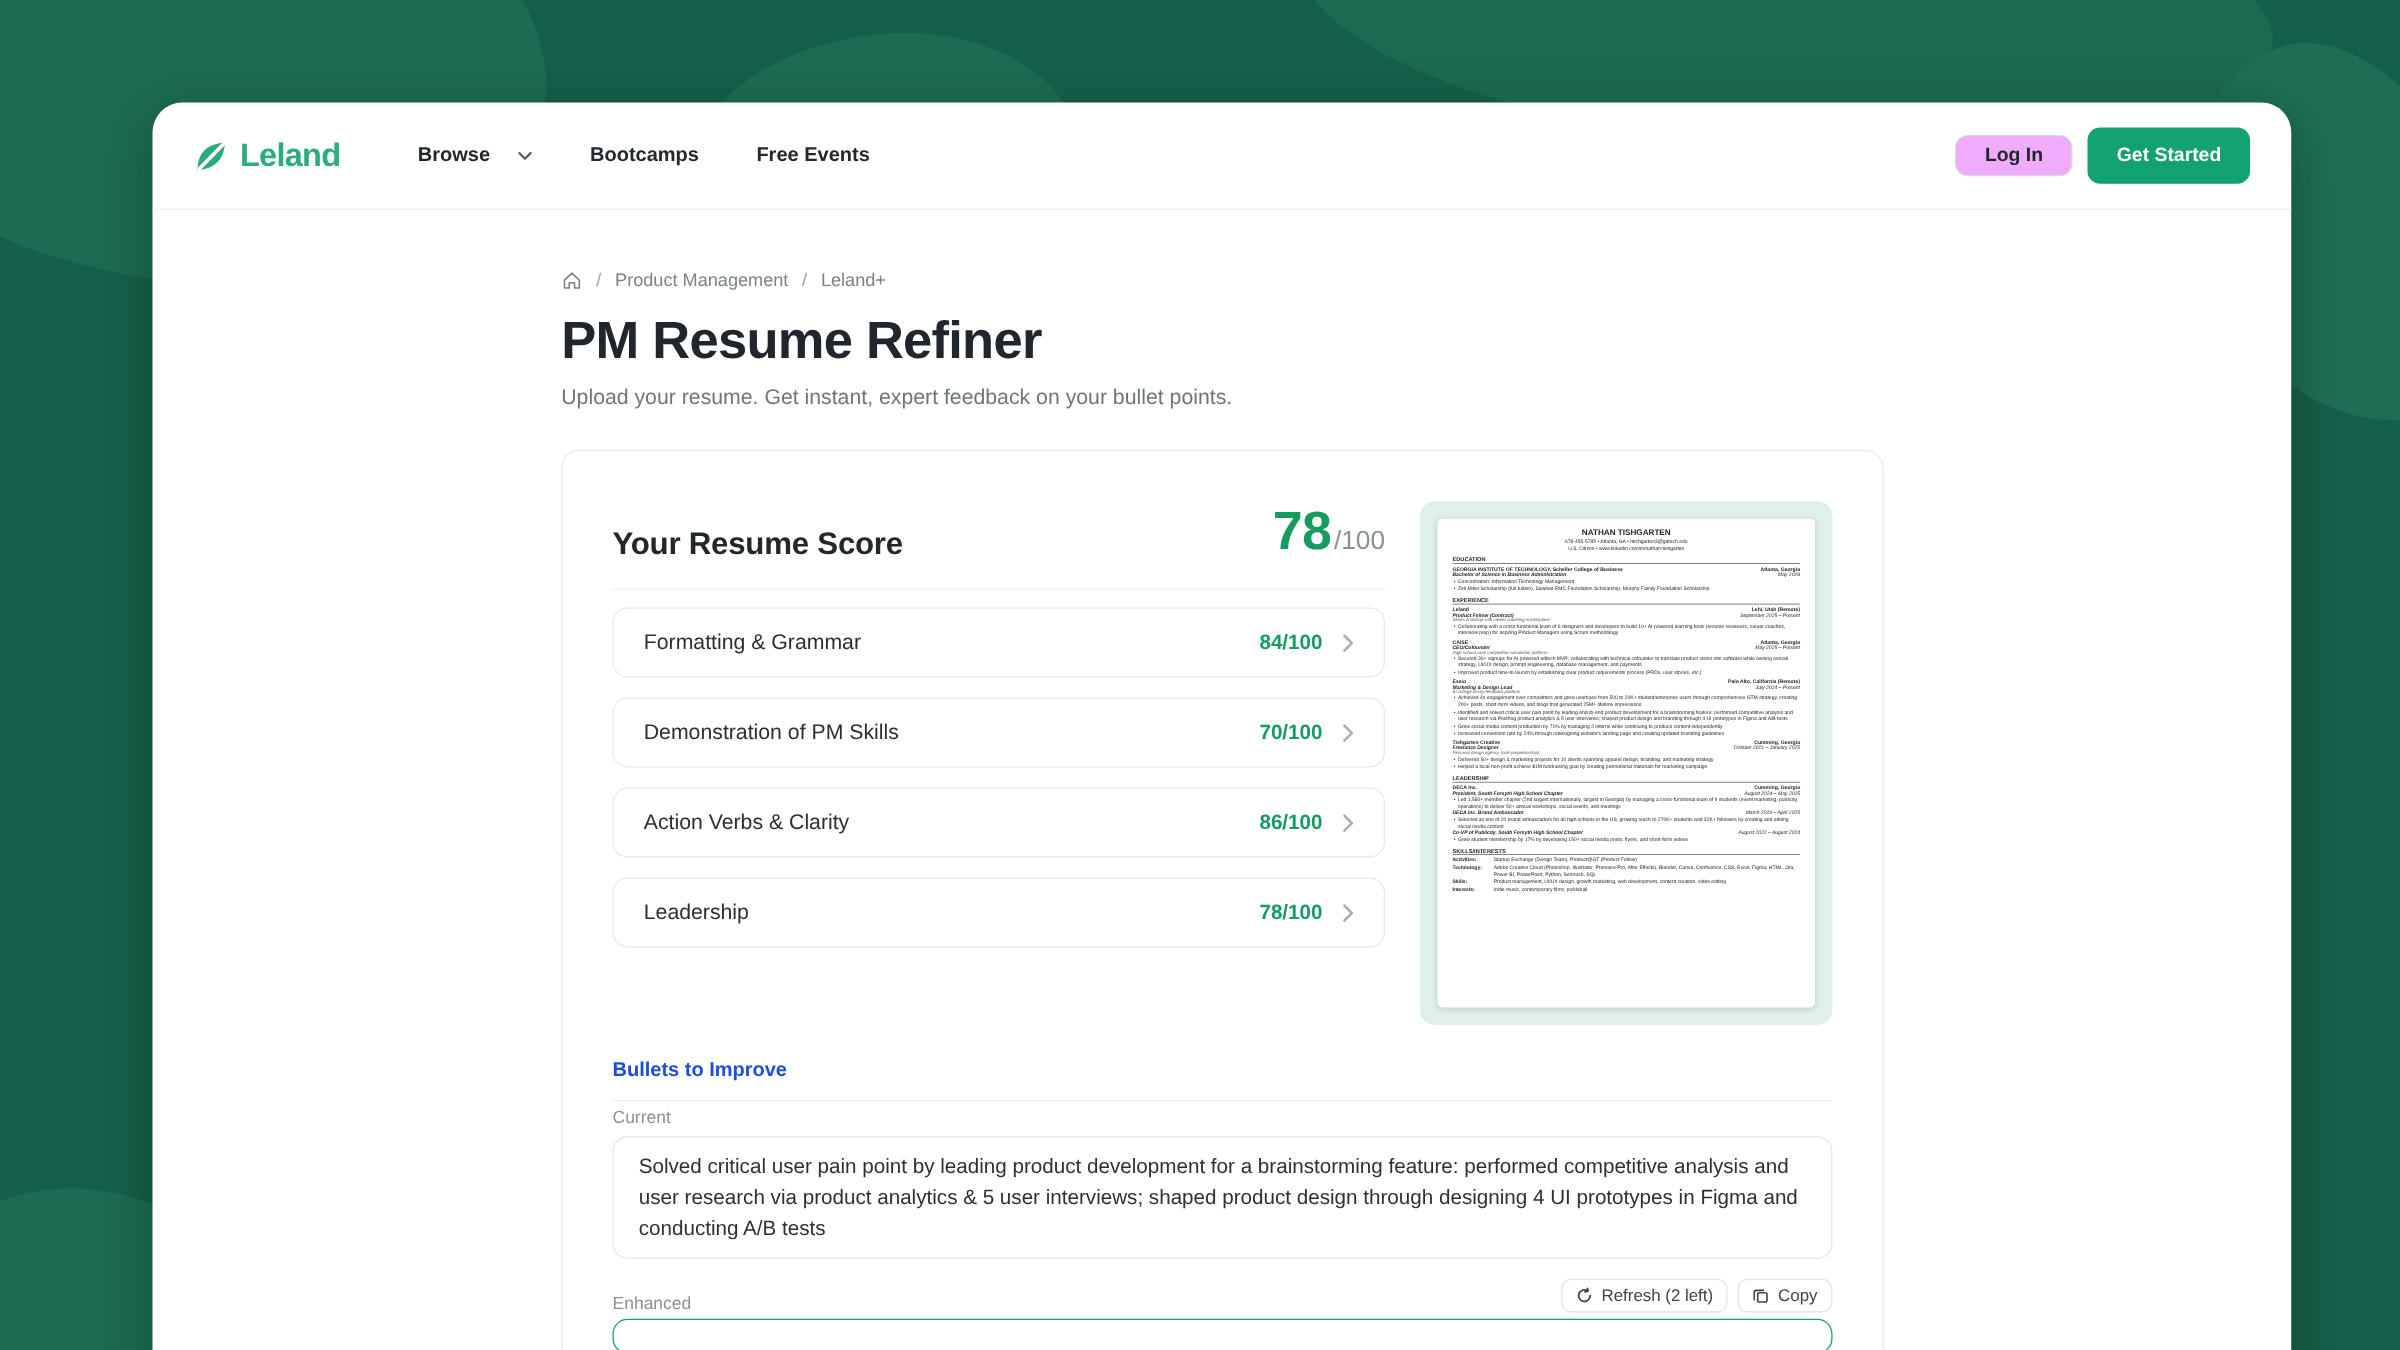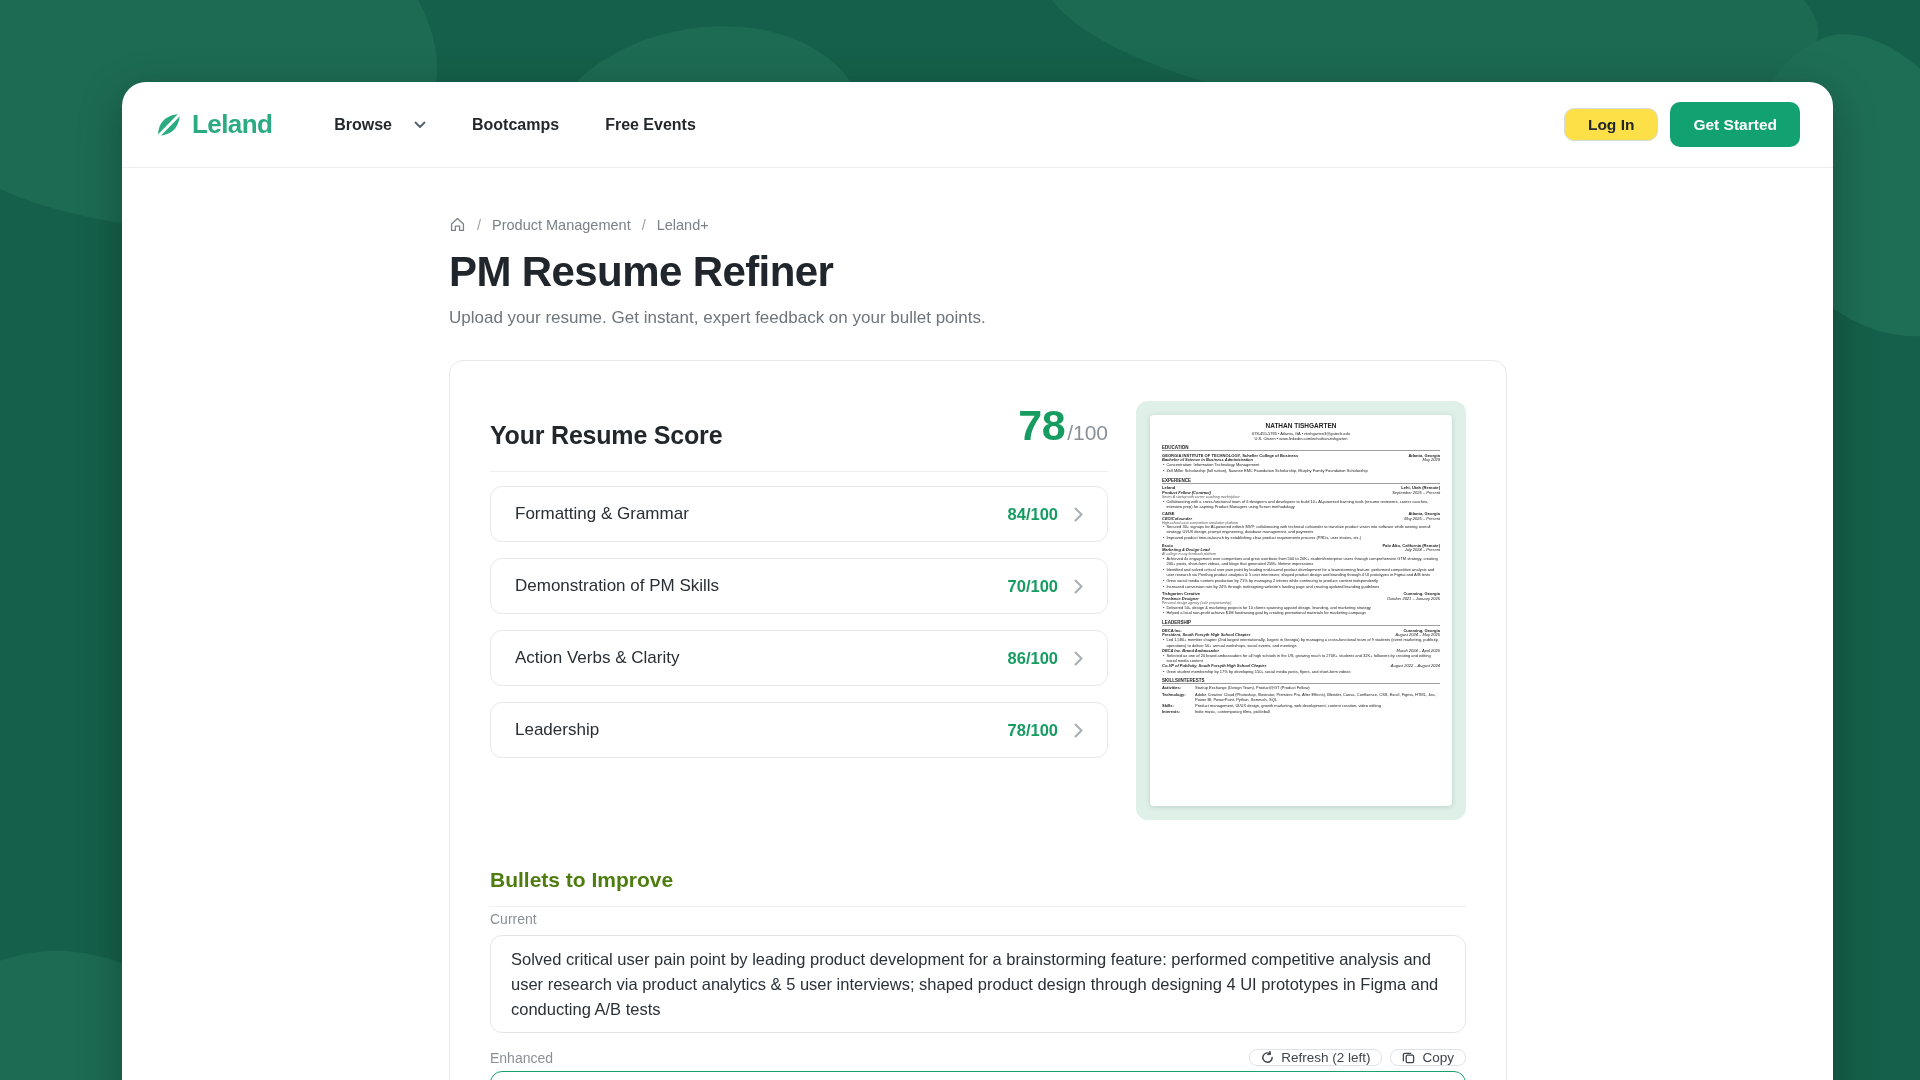--- a/index.html
+++ b/index.html
@@ -24,21 +24,21 @@
     box-shadow:0 12px 44px rgba(0,0,0,.28);
   }
 
   
   .site-header { display:flex; align-items:center; height:86px; padding:0 33px; border-bottom:1px solid #edeff1; }
   .logo { display:flex; align-items:center; gap:9px; cursor:pointer; }
   .logo-text { font-size:26px; font-weight:700; color:#2aab81; letter-spacing:-0.6px; }
   .nav { display:flex; gap:46px; margin-left:62px; }
   .nav-item { font-size:16px; font-weight:600; color:#23282d; display:flex; align-items:center; gap:22px; cursor:pointer; }
   .header-actions { margin-left:auto; display:flex; gap:12px; align-items:center; }
-  .btn-login { height:33px; padding:0 23px; border:1px solid #d7dbde; border-radius:10px; background:#fde047; font-size:15.5px; font-weight:600; color:#22272c; font-family:inherit; cursor:pointer; }
+  .btn-login { height:33px; padding:0 23px; border:1px solid #d7dbde; border-radius:10px; background:#f0abfc; font-size:15.5px; font-weight:600; color:#22272c; font-family:inherit; cursor:pointer; }
   .btn-primary { height:45px; padding:0 23px; border:none; border-radius:10px; background:#12a170; font-size:15.5px; font-weight:600; color:#fff; font-family:inherit; cursor:pointer; }
 
   
   .content { width:1058px; margin-left:327px; padding-top:48px; }
   .breadcrumb { display:flex; align-items:center; gap:11px; font-size:14.5px; color:#7b8288; }
   .crumb { cursor:pointer; }
   .crumb-sep { color:#9aa1a7; }
   .page-title { margin-top:15px; font-size:42px; font-weight:700; color:#20262b; letter-spacing:-0.6px; }
   .page-subtitle { margin-top:12px; font-size:17px; color:#6e757b; }
 
@@ -69,27 +69,27 @@
   .r-rowi { display:flex; justify-content:space-between; font-size:8px; }
   .r-rowi .rl { font-weight:700; font-style:italic; }
   .r-rowi .rr { font-style:italic; }
   .r-note { font-size:7px; font-style:italic; color:#555; }
   .r-b    { display:flex; font-size:8px; line-height:1.3; margin-top:1.5px; }
   .r-b .dot { margin:0 4px 0 2px; }
   .r-kv   { display:flex; font-size:8px; line-height:1.3; margin-top:2px; }
   .r-kv .rk { font-weight:700; width:66px; flex:none; }
 
   
-  .section-title { margin-top:48px; font-size:21px; font-weight:600; color:#4d7c0f; }
+  .section-title { margin-top:28px; font-size:16px; font-weight:600; color:#1d4ed8; }
   .section-divider { border-top:1px solid #edeff1; margin-top:14px; }
   .field-label { margin-top:4px; font-size:14px; color:#8a9196; }
   .current-box { margin-top:8px; border:1px solid #e3e6e8; border-radius:12px; padding:11px 20px; font-size:16.5px; line-height:1.5; color:#2b3136; }
   .enhanced-row { margin-top:16px; display:flex; align-items:flex-end; justify-content:space-between; }
   .chip-btns { display:flex; gap:8px; }
-  .chip { display:flex; align-items:center; gap:7px; height:17px; padding:0 11px; border:1px solid #dfe3e6; border-radius:8px; background:#fff; font-size:13.5px; color:#3e444a; font-weight:500; font-family:inherit; cursor:pointer; }
+  .chip { display:flex; align-items:center; gap:7px; height:27px; padding:0 11px; border:1px solid #dfe3e6; border-radius:8px; background:#fff; font-size:13.5px; color:#3e444a; font-weight:500; font-family:inherit; cursor:pointer; }
   .enhanced-box { margin-top:5px; border:1.5px solid #17a16c; border-radius:12px; padding:13px 20px; font-size:16.5px; line-height:1.5; color:#2b3136; }
 
   svg { display:block; }
 </style>
 </head>
 <body>
 
 <div class="leaf" id="leaf1"></div>
 <div class="leaf" id="leaf2"></div>
 <div class="leaf" id="leaf3"></div>

